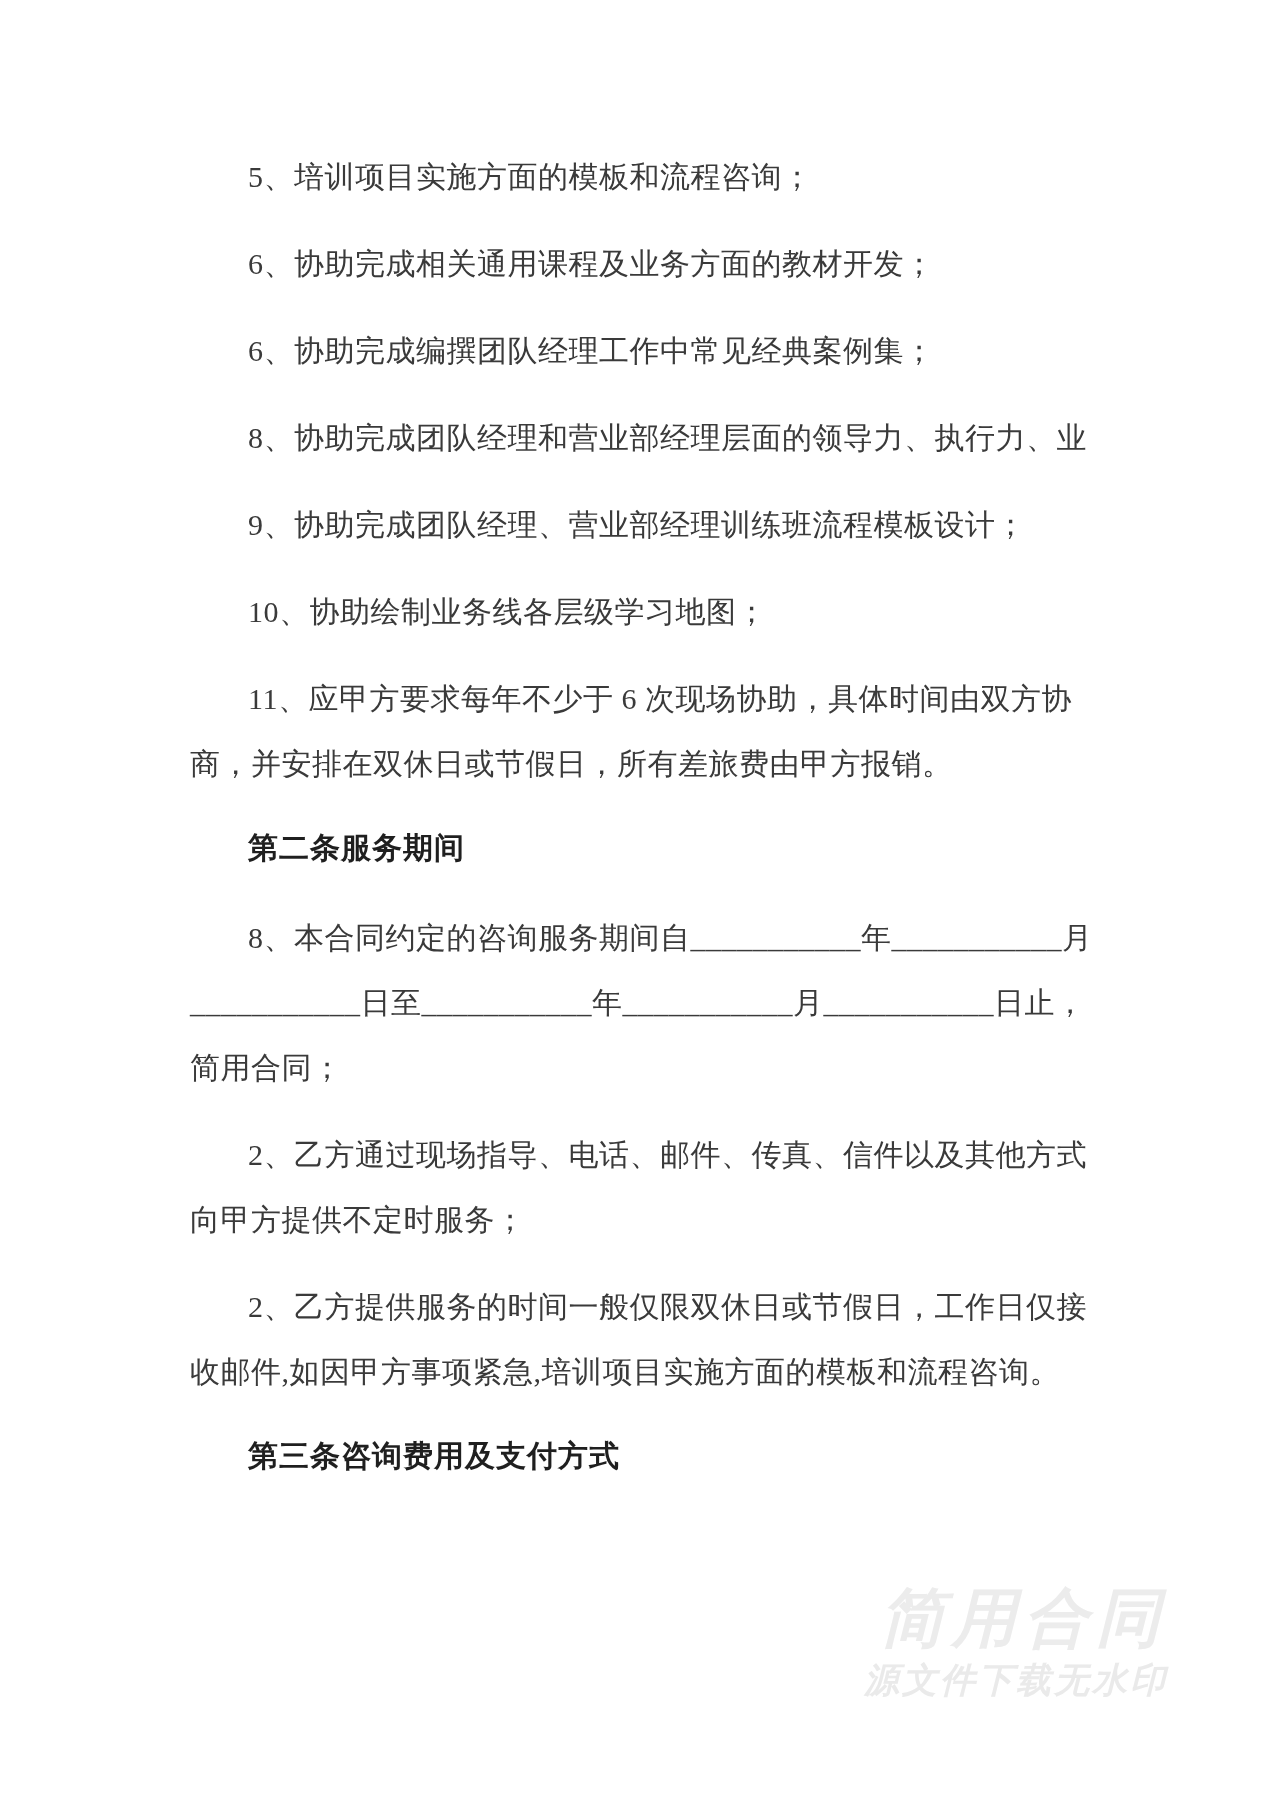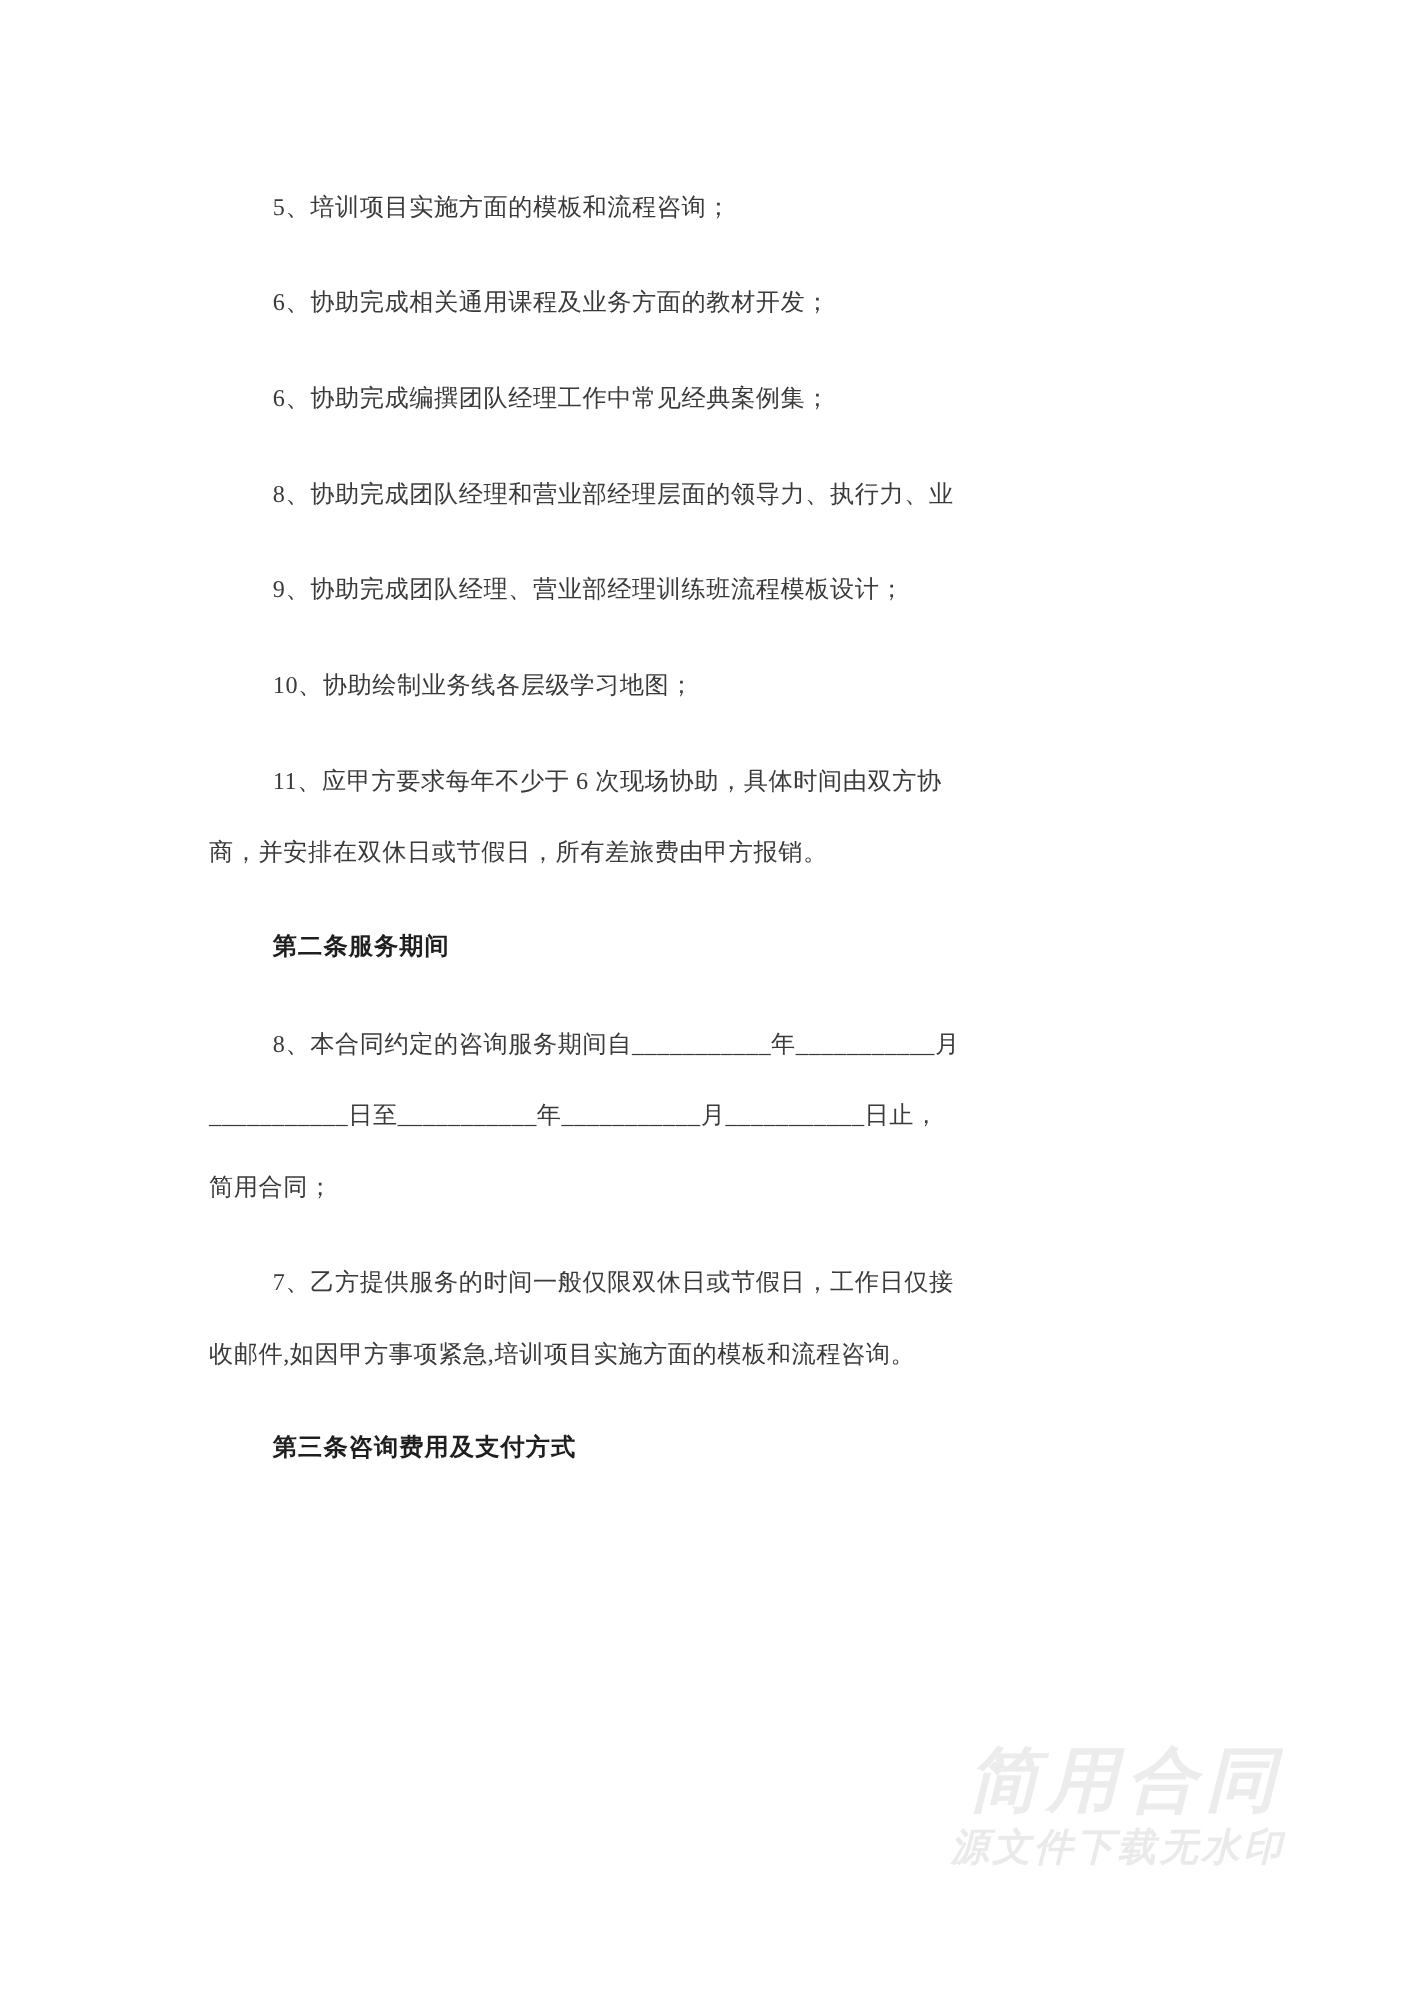--- a/index.html
+++ b/index.html
@@ -18,24 +18,24 @@
     position: absolute;
     left: 0;
     top: 0;
     width: 1280px;
     height: 1810px;
     background: #ffffff;
   }
   .content {
     position: absolute;
     left: 190px;
-    top: 155px;
+    top: 144px;
     width: 905px;
     color: #3a3a3a;
-    font-size: 22px;
+    font-size: 30px;
     line-height: 65px;
     letter-spacing: 0.5px;
   }
   .para {
     margin: 0 0 22px 0;
   }
   .line {
     white-space: nowrap;
   }
   .line.indent {
@@ -109,23 +109,27 @@
     <div class="para heading">
       <div class="line indent">第二条服务期间</div>
     </div>
 
     <div class="para">
       <div class="line indent">8、本合同约定的咨询服务期间自___________年___________月</div>
       <div class="line">___________日至___________年___________月___________日止，</div>
       <div class="line">简用合同；</div>
     </div>
 
+    <div class="para">
+      <div class="line indent">2、乙方通过现场指导、电话、邮件、传真、信件以及其他方式</div>
+      <div class="line">向甲方提供不定时服务；</div>
+    </div>
 
     <div class="para">
-      <div class="line indent">7、乙方提供服务的时间一般仅限双休日或节假日，工作日仅接</div>
+      <div class="line indent">2、乙方提供服务的时间一般仅限双休日或节假日，工作日仅接</div>
       <div class="line">收邮件,如因甲方事项紧急,培训项目实施方面的模板和流程咨询。</div>
     </div>
 
     <div class="para heading">
       <div class="line indent">第三条咨询费用及支付方式</div>
     </div>
 
   </div>
 
   <div class="watermark">

